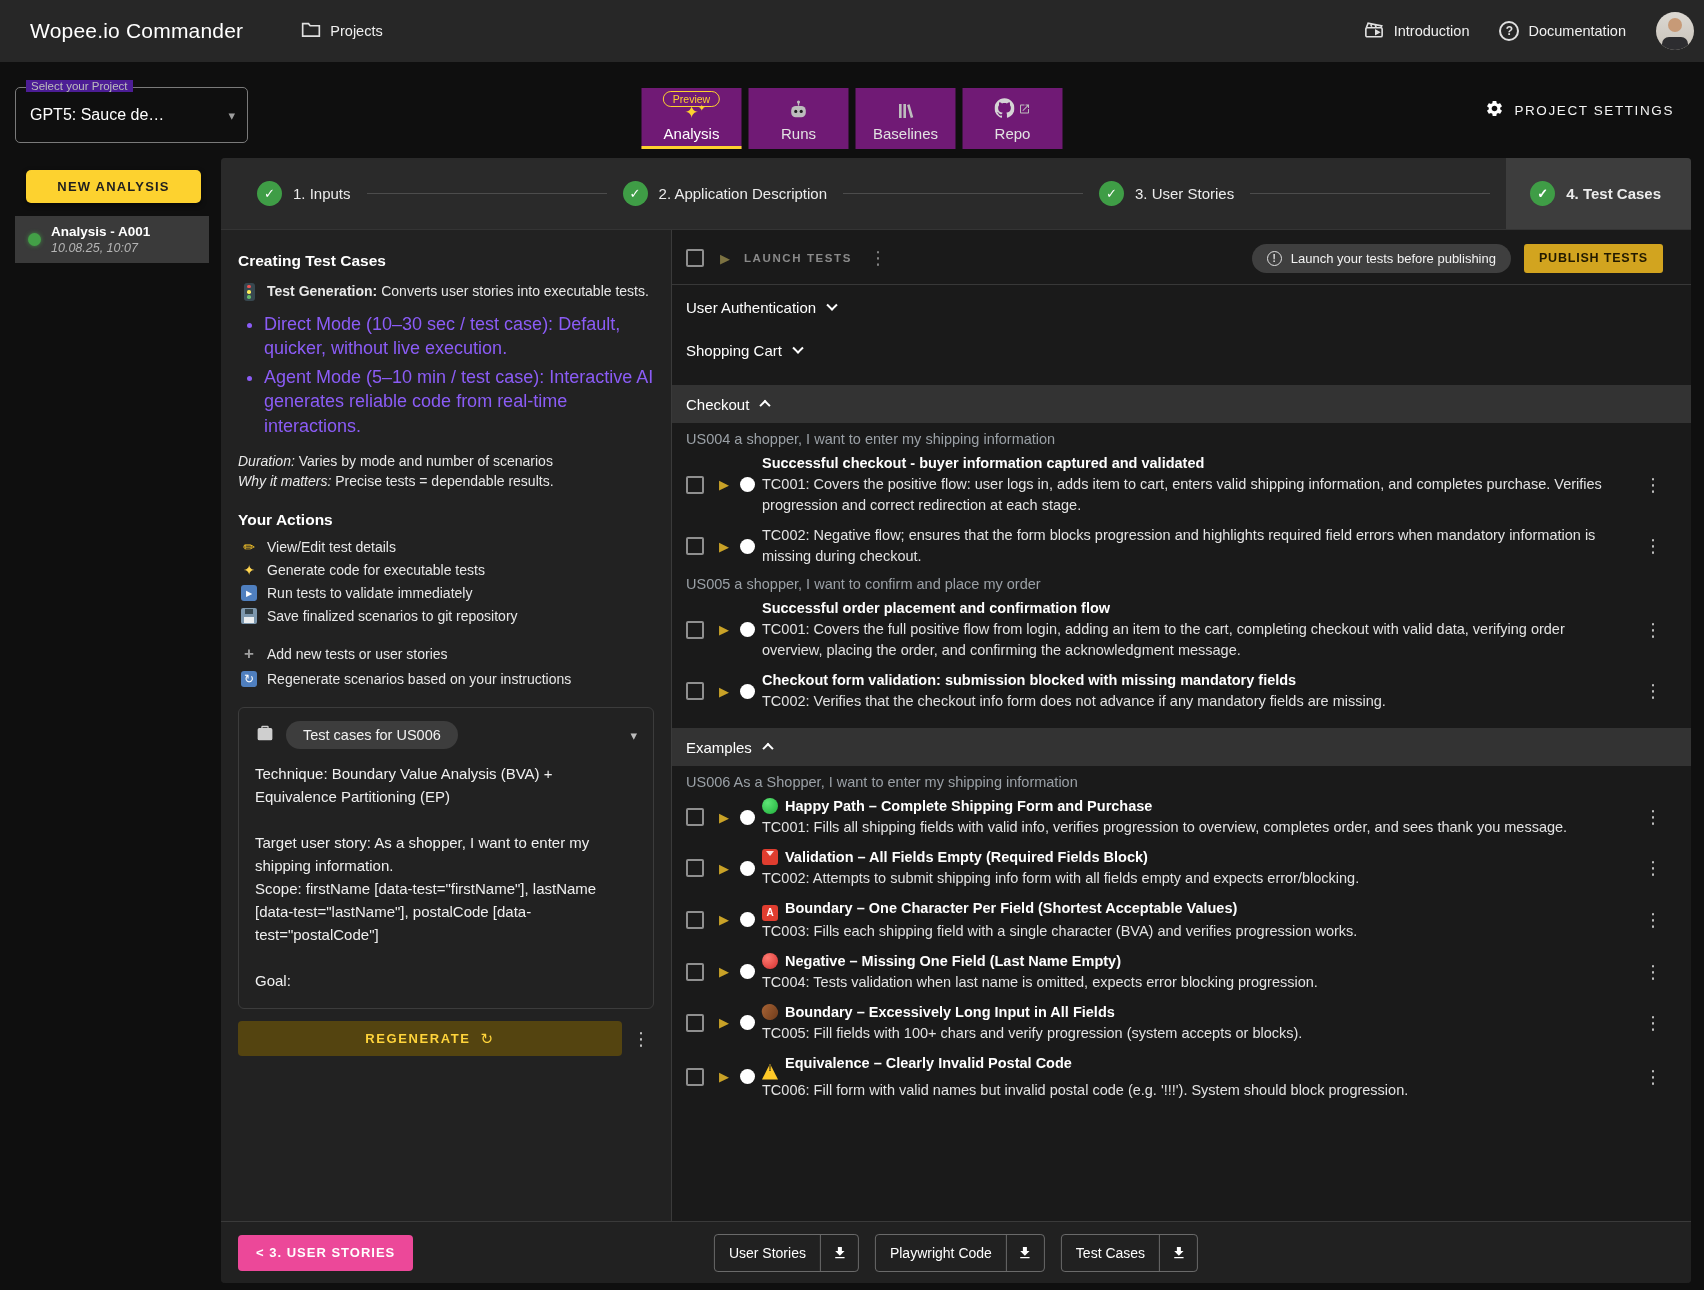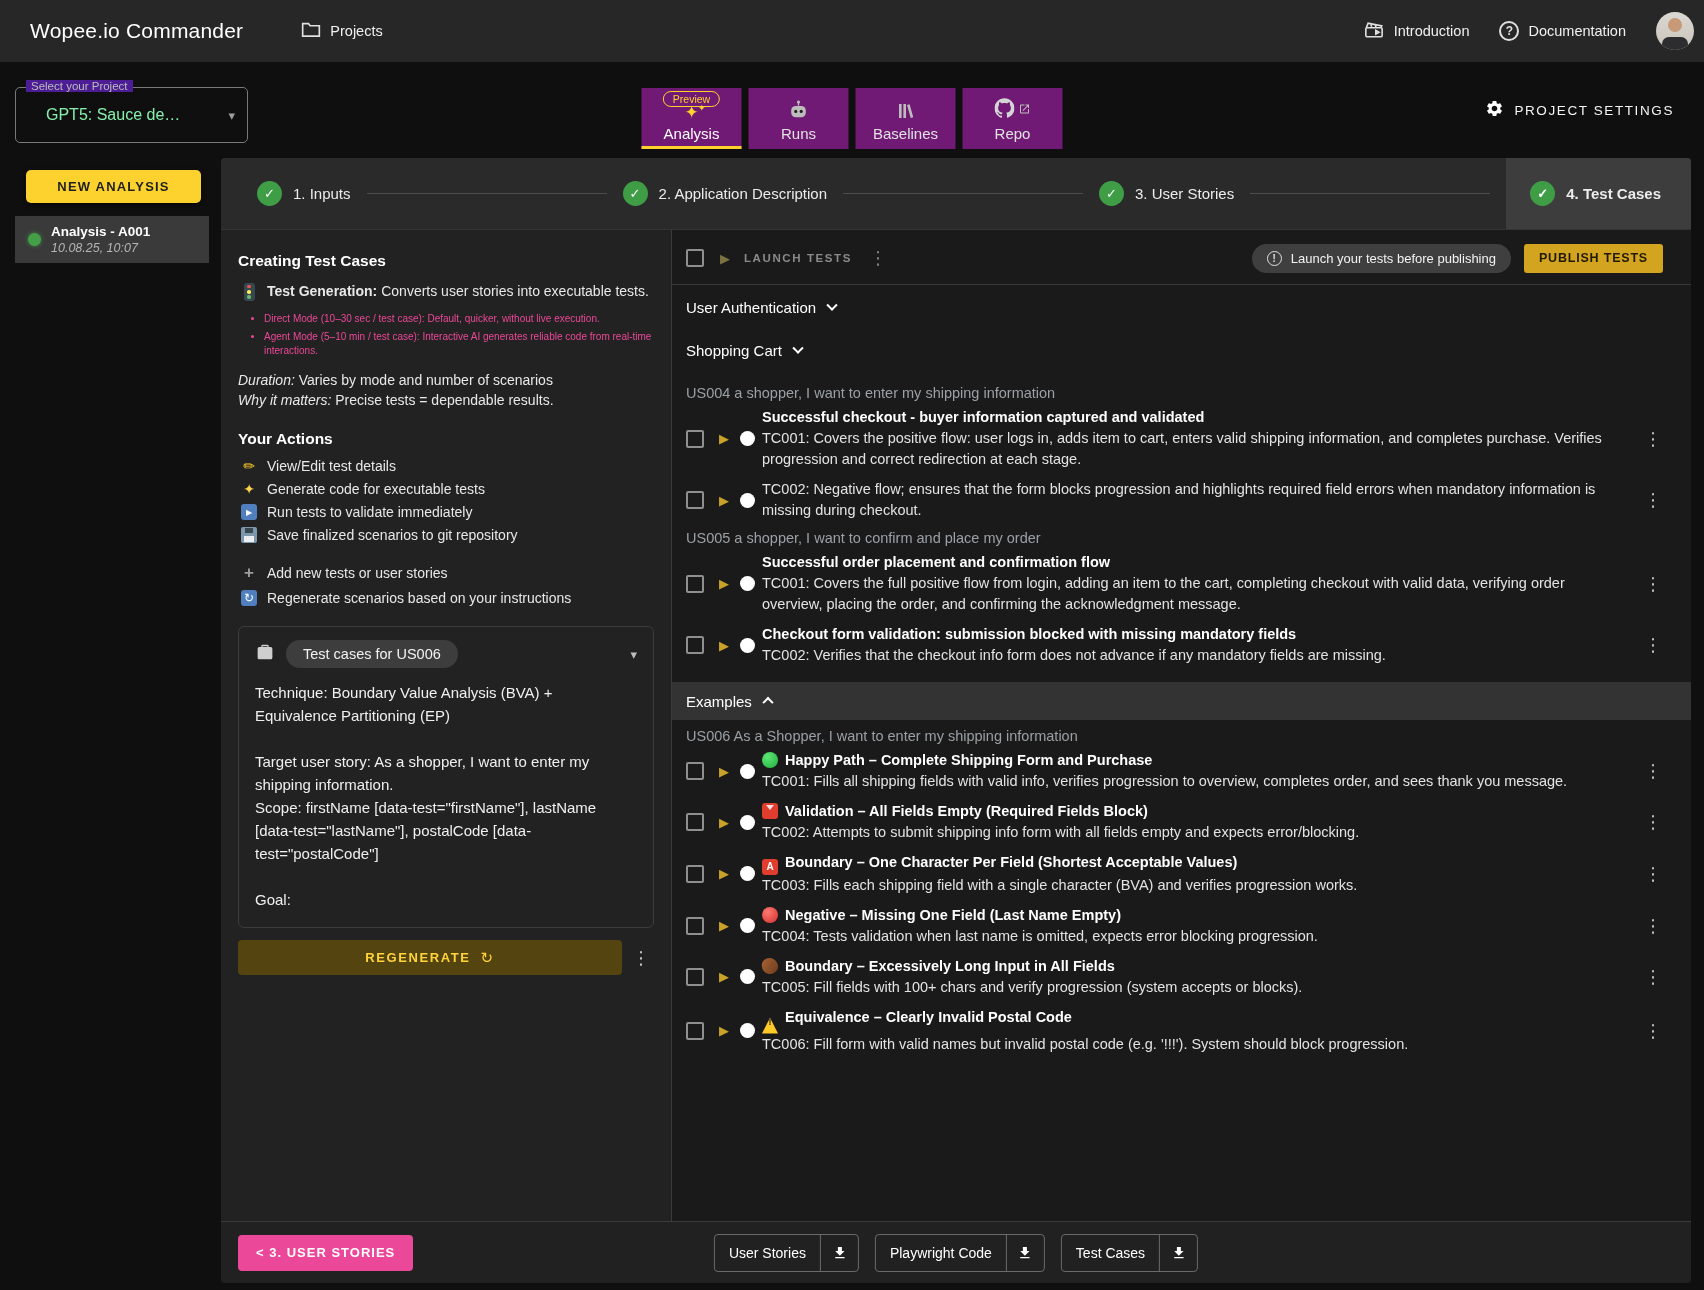--- a/index.html
+++ b/index.html
@@ -19,21 +19,21 @@
     border-radius:50%; background:#c79a77; }
   .avatar::after { content:""; position:absolute; bottom:0; left:6px; width:26px; height:13px;
     border-radius:7px 7px 0 0; background:#2d2d30; }
 
   
   .select-box { position:absolute; left:15px; top:87px; width:233px; height:56px;
     border:1px solid #7a7a7a; border-radius:5px; display:flex; align-items:center;
     padding:0 12px 0 14px; cursor:pointer; }
   .select-label { position:absolute; top:-8px; left:10px; background:#4c1d95; padding:0 5px;
     font-size:11.5px; color:#bdbdbd; }
-  .select-value { font-size:16px; color:#86efac;margin-left:16px; }
+  .select-value { font-size:16px; color:#ffffff; }
   .select-caret { margin-left:auto; color:#9e9e9e; font-size:13px; }
 
   .tabs { position:absolute; top:88px; left:50%; transform:translateX(-50%);
     display:flex; gap:7px; }
   .tab { width:100px; height:61px; background:#701a75; display:flex; flex-direction:column;
     align-items:center; justify-content:flex-end; padding-bottom:7px; position:relative;
     font-size:15px; color:#e2e2e2; cursor:pointer; }
   .tab .ticon { margin-bottom:4px; display:flex; align-items:center; gap:4px; }
   .tab.active { color:#fff; }
   .tab.active .underline { position:absolute; bottom:0; left:0; right:0; height:3px; background:#fdd22f; }
@@ -74,21 +74,21 @@
 
   .content { display:flex; height:991px; }
   .left-col { width:451px; border-right:1px solid #3a3a3a; padding:22px 17px 0 17px; background:#222; }
   .right-col { flex:1; background:#1a1a1a; padding:12px 28px 0 14px; overflow:hidden; }
 
   
   .left-col h2 { font-size:15.5px; font-weight:700; color:#fff; margin-bottom:12px; }
   .gline { font-size:14px; line-height:1.4; display:flex; align-items:center; }
   .gline b { margin-right:4px; }
   .left-col ul { margin:10px 0 14px 26px; }
-  .left-col li { font-size:10px; line-height:1.35; margin-bottom:5px; color:#ec4899; }
+  .left-col li { font-size:18px; line-height:1.35; margin-bottom:5px; color:#8b5cf6; }
   .meta { font-size:14px; line-height:1.4; }
   .meta i { font-style:italic; }
   .meta.first { margin-top:14px; }
   .left-col h3 { font-size:15.5px; font-weight:700; color:#fff; margin:20px 0 10px; }
   .act { display:flex; align-items:center; font-size:14px; margin-bottom:7px; }
   .act.gap { margin-top:20px; }
   .gi { width:22px; display:inline-flex; justify-content:center; align-items:center;
     margin-right:7px; flex:none; }
   .tl { width:11px; height:18px; background:#37474f; border-radius:3px; display:flex;
     flex-direction:column; align-items:center; justify-content:space-evenly; }
@@ -404,20 +404,24 @@
       <div class="tc-divider"></div>
       <div>
           <div class="sec-collapsed">
          <span>User Authentication</span>
          <span class="chev down"></span>
        </div>
           <div class="sec-collapsed">
          <span>Shopping Cart</span>
          <span class="chev down"></span>
        </div>
+          <div class="sec-header">
+       <span>Checkout</span>
+       <span class="chev up"></span>
+     </div>
      <div class="story-line">US004 a shopper, I want to enter my shipping information</div>
           <div class="case-row">
          <span class="cb"></span>
          <span class="play">▶</span>
          <span class="dot"></span>
          <div class="case-text">
            <div class="case-title">Successful checkout - buyer information captured and validated</div>
            <div class="case-desc">TC001: Covers the positive flow: user logs in, adds item to cart, enters valid shipping information, and completes purchase. Verifies progression and correct redirection at each stage.</div>
          </div>
          <span class="kebab">⋮</span>

